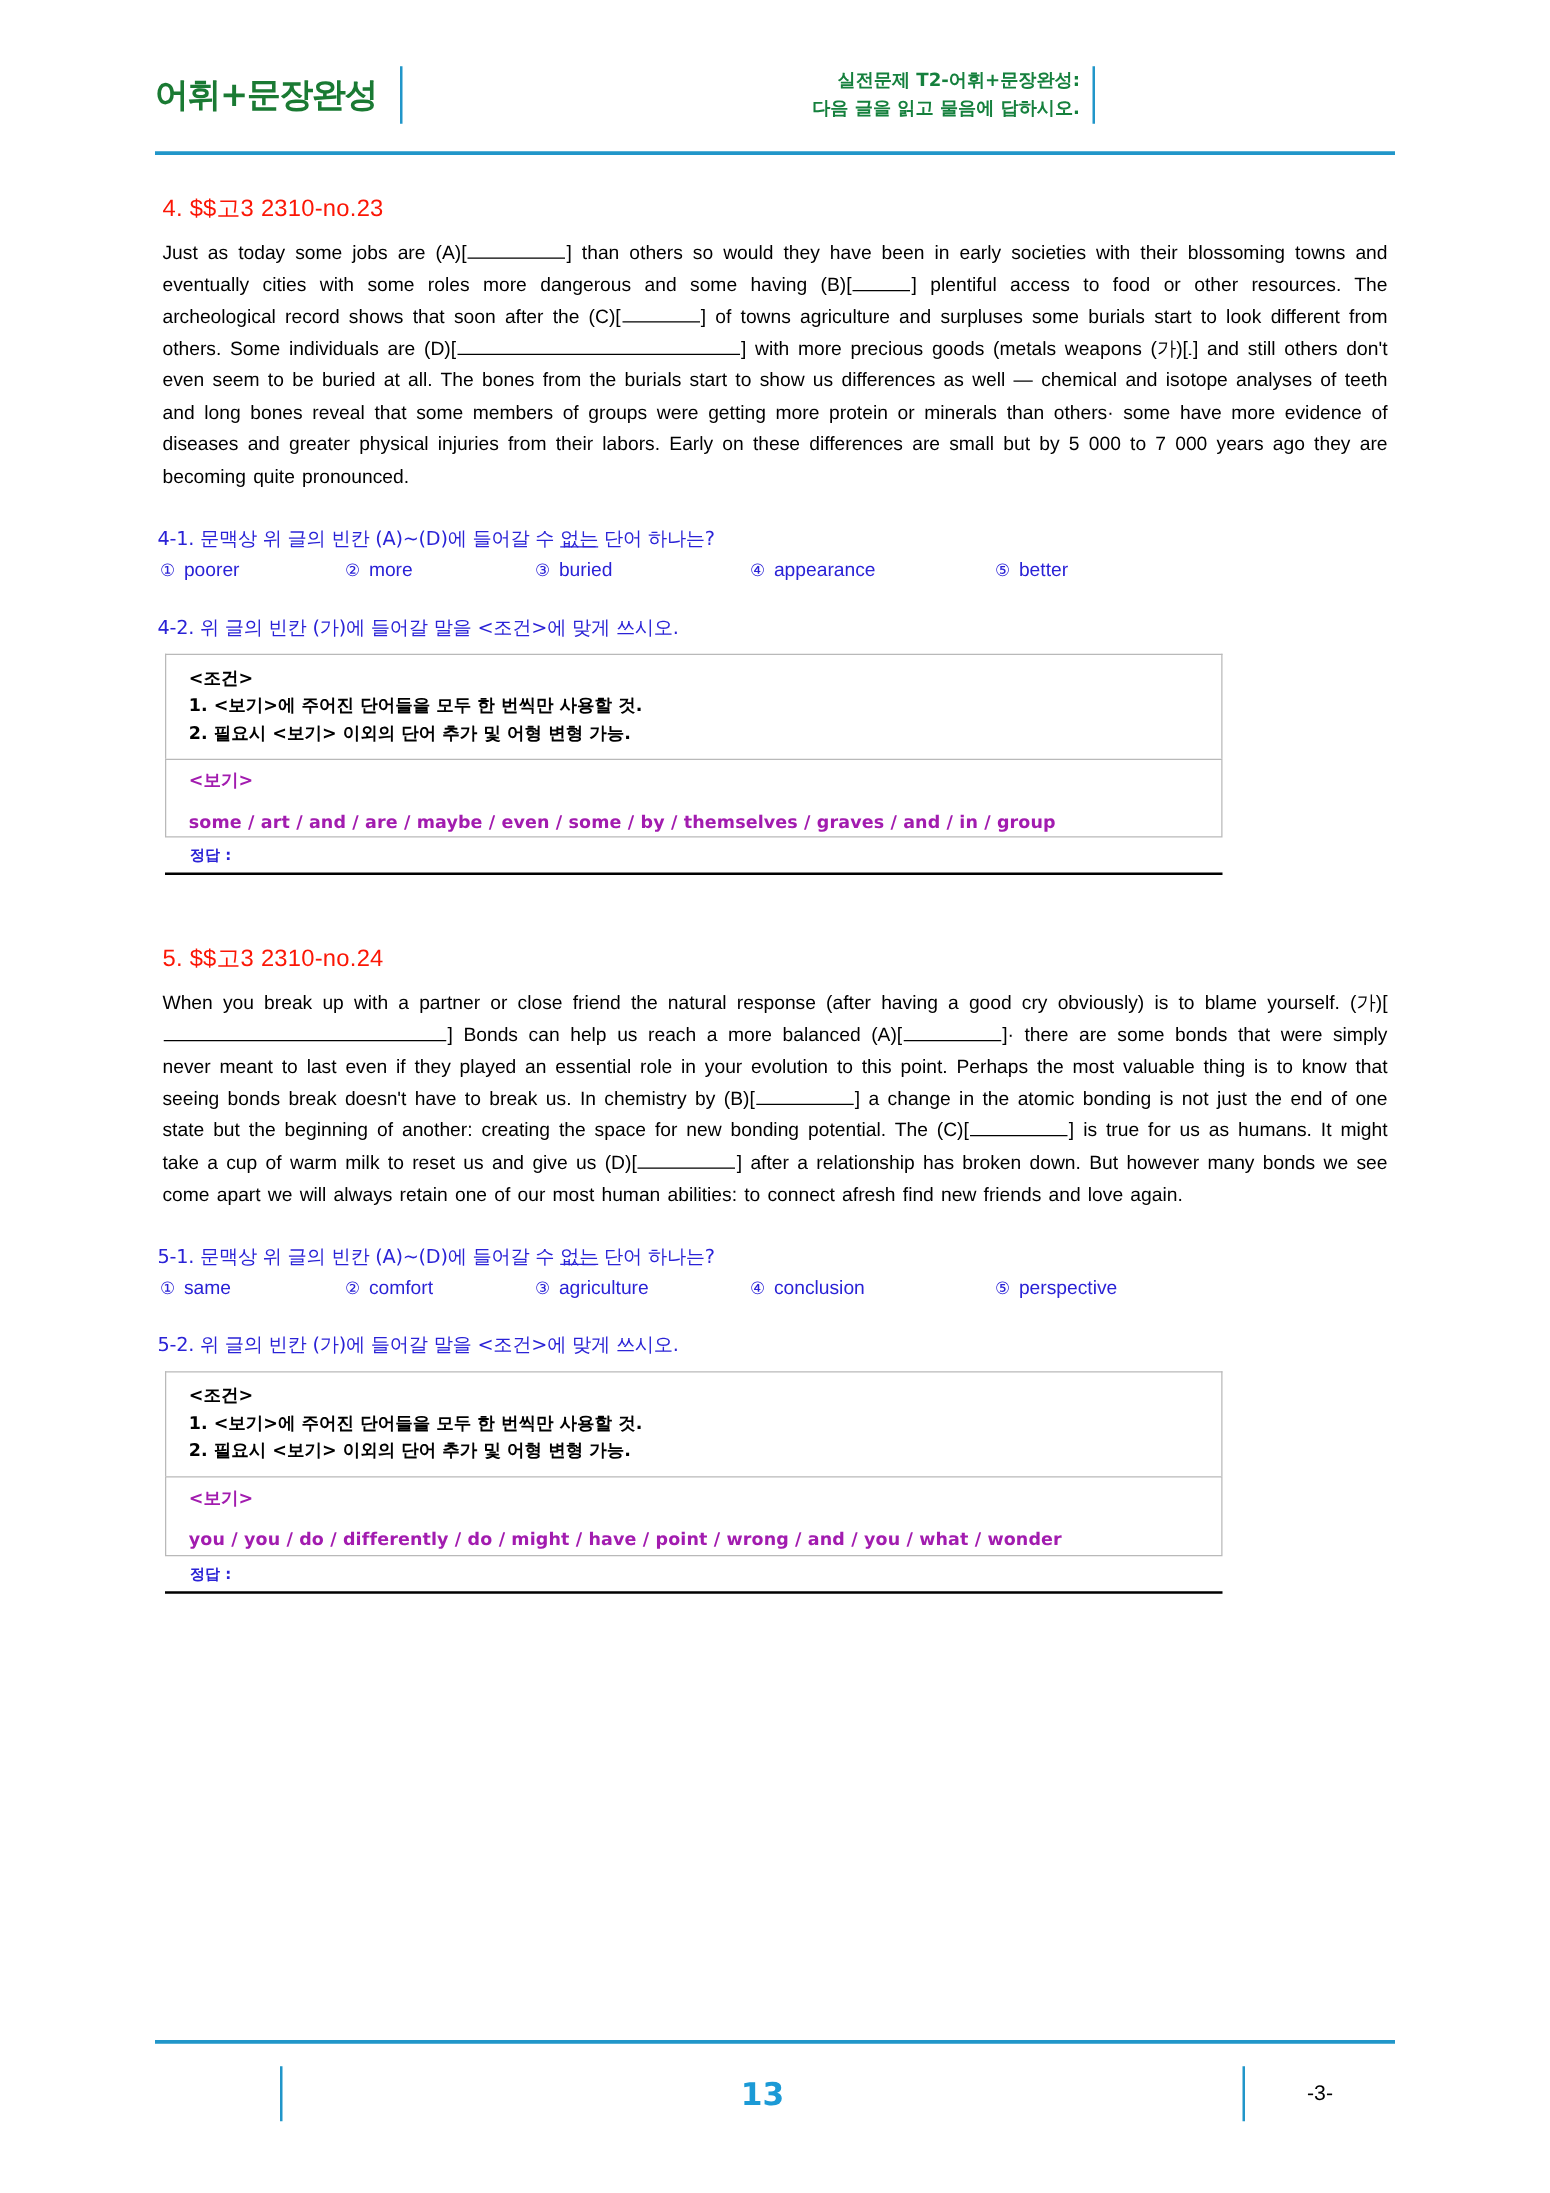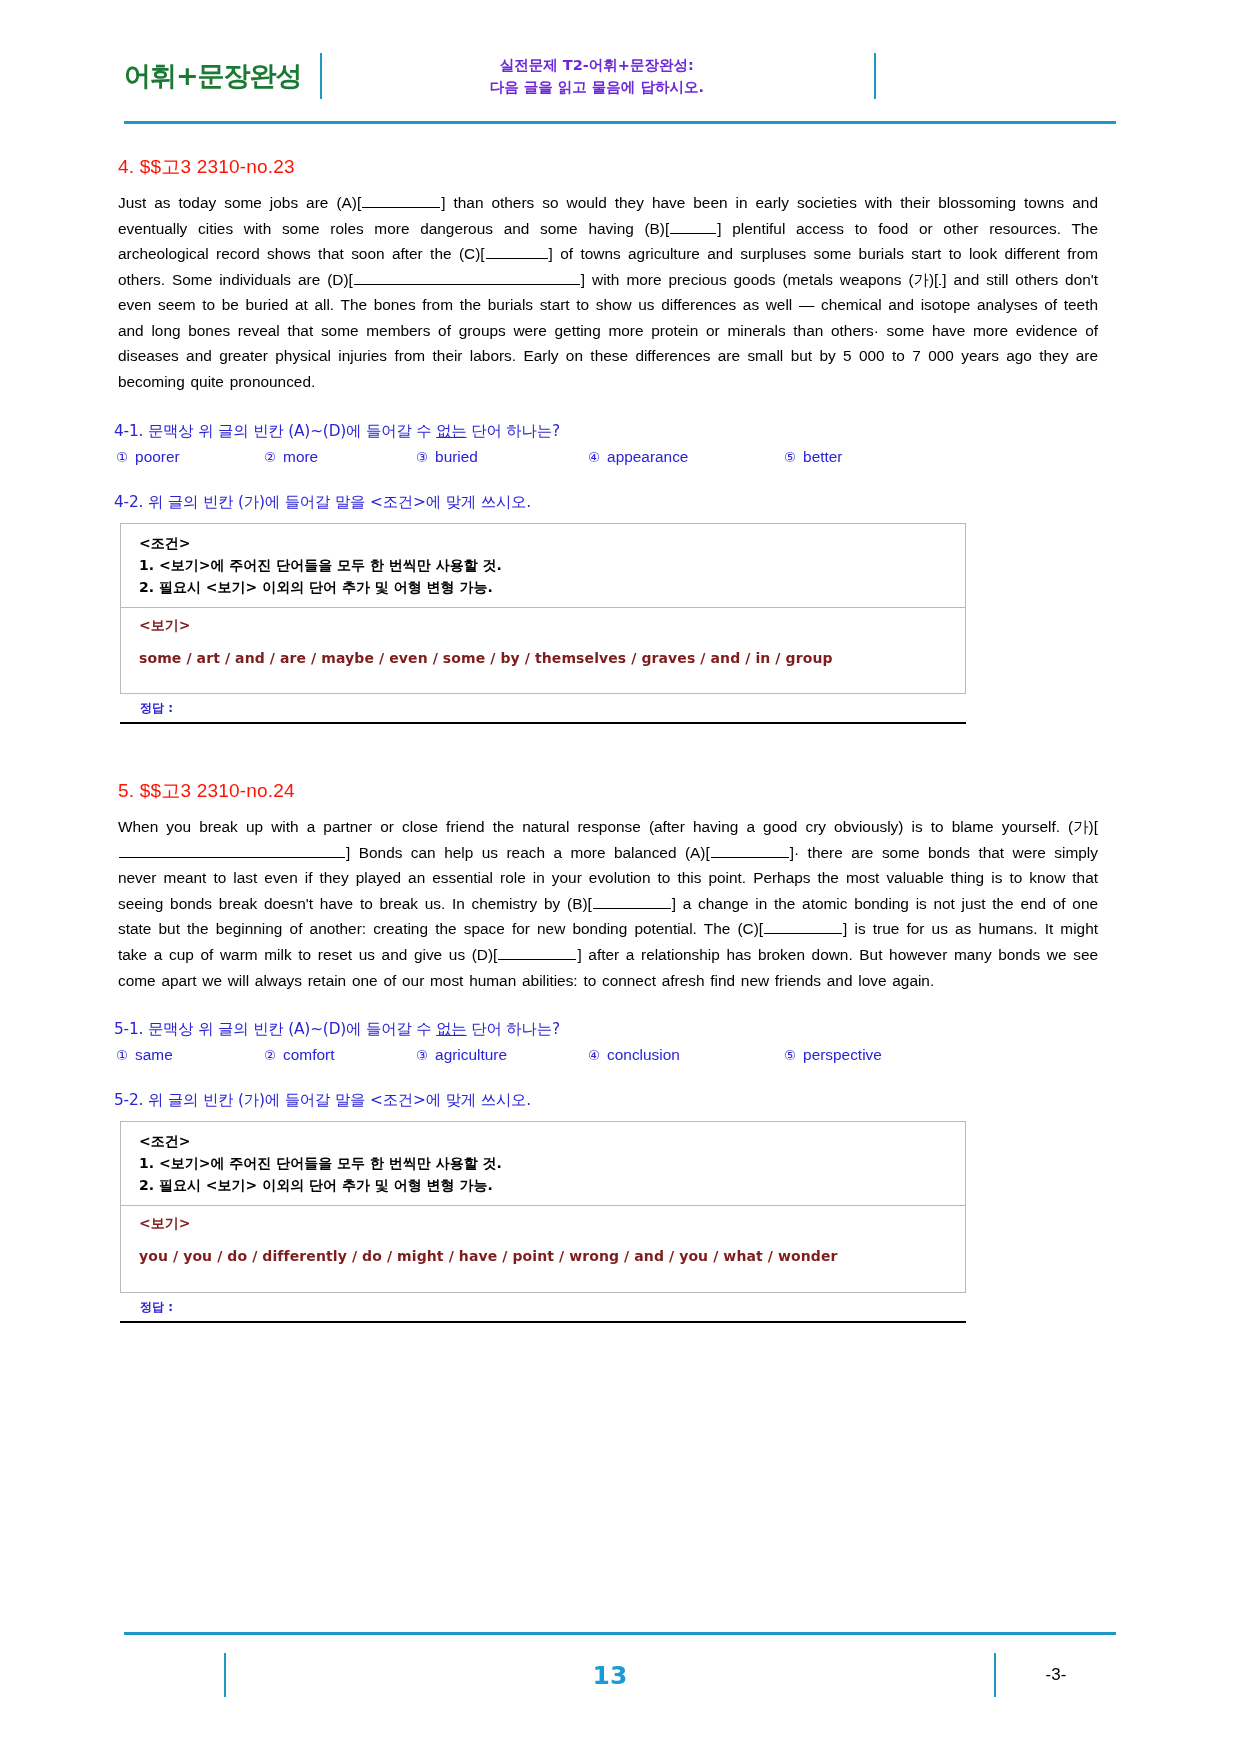--- a/index.html
+++ b/index.html
@@ -40,26 +40,26 @@
     padding-right: 18px;
   }
   .hdr-divider {
     width: 2px;
     height: 46px;
     background: #2196c9;
     flex: 0 0 auto;
   }
   .hdr-center {
     flex: 1 1 auto;
-    text-align: center;
+    text-align: right;
     line-height: 1.55;
     font-family: "DejaVu Sans", sans-serif;
     font-weight: bold;
     font-size: 14.5px;
-    color: #6d28d9;
+    color: #15803d;
     padding: 0 8px;
   }
   .hdr-right-bar {
     width: 2px;
     height: 46px;
     background: #2196c9;
     flex: 0 0 auto;
     margin-left: 2px;
   }
   .hdr-spacer { width: 240px; flex: 0 0 auto; }
@@ -68,21 +68,21 @@
     left: 124px;
     top: 121px;
     width: 992px;
     height: 3px;
     background: #2196c9;
   }
 
   
   .content {
     position: absolute;
-    left: 112px;
+    left: 124px;
     top: 140px;
     width: 992px;
   }
 
   .q-title {
     color: #fb1605;
     font-size: 19px;
     font-weight: normal;
     font-family: "Liberation Sans", sans-serif;
     margin: 14px 0 10px 6px;
@@ -144,26 +144,26 @@
     padding: 8px 0 9px 18px;
     font-family: "DejaVu Sans", sans-serif;
     font-weight: bold;
     font-size: 14px;
     line-height: 1.58;
     color: #000;
   }
   .cond-box .tag { font-weight: bold; }
   .bogi-box {
     border: 1.2px solid #b9b9b9;
-    padding: 7px 0 24px 18px;
+    padding: 7px 0 0 18px;
     font-family: "DejaVu Sans", sans-serif;
     font-weight: bold;
     font-size: 14px;
     line-height: 1.55;
-    color: #7f1d1d;
+    color: #a21caf;
   }
   .bogi-words { margin-top: 11px; letter-spacing: 0.1px; }
   .answer-row {
     font-family: "DejaVu Sans", sans-serif;
     font-weight: bold;
     font-size: 12px;
     color: #2a22d6;
     padding: 6px 0 5px 20px;
   }
   .answer-rule {

